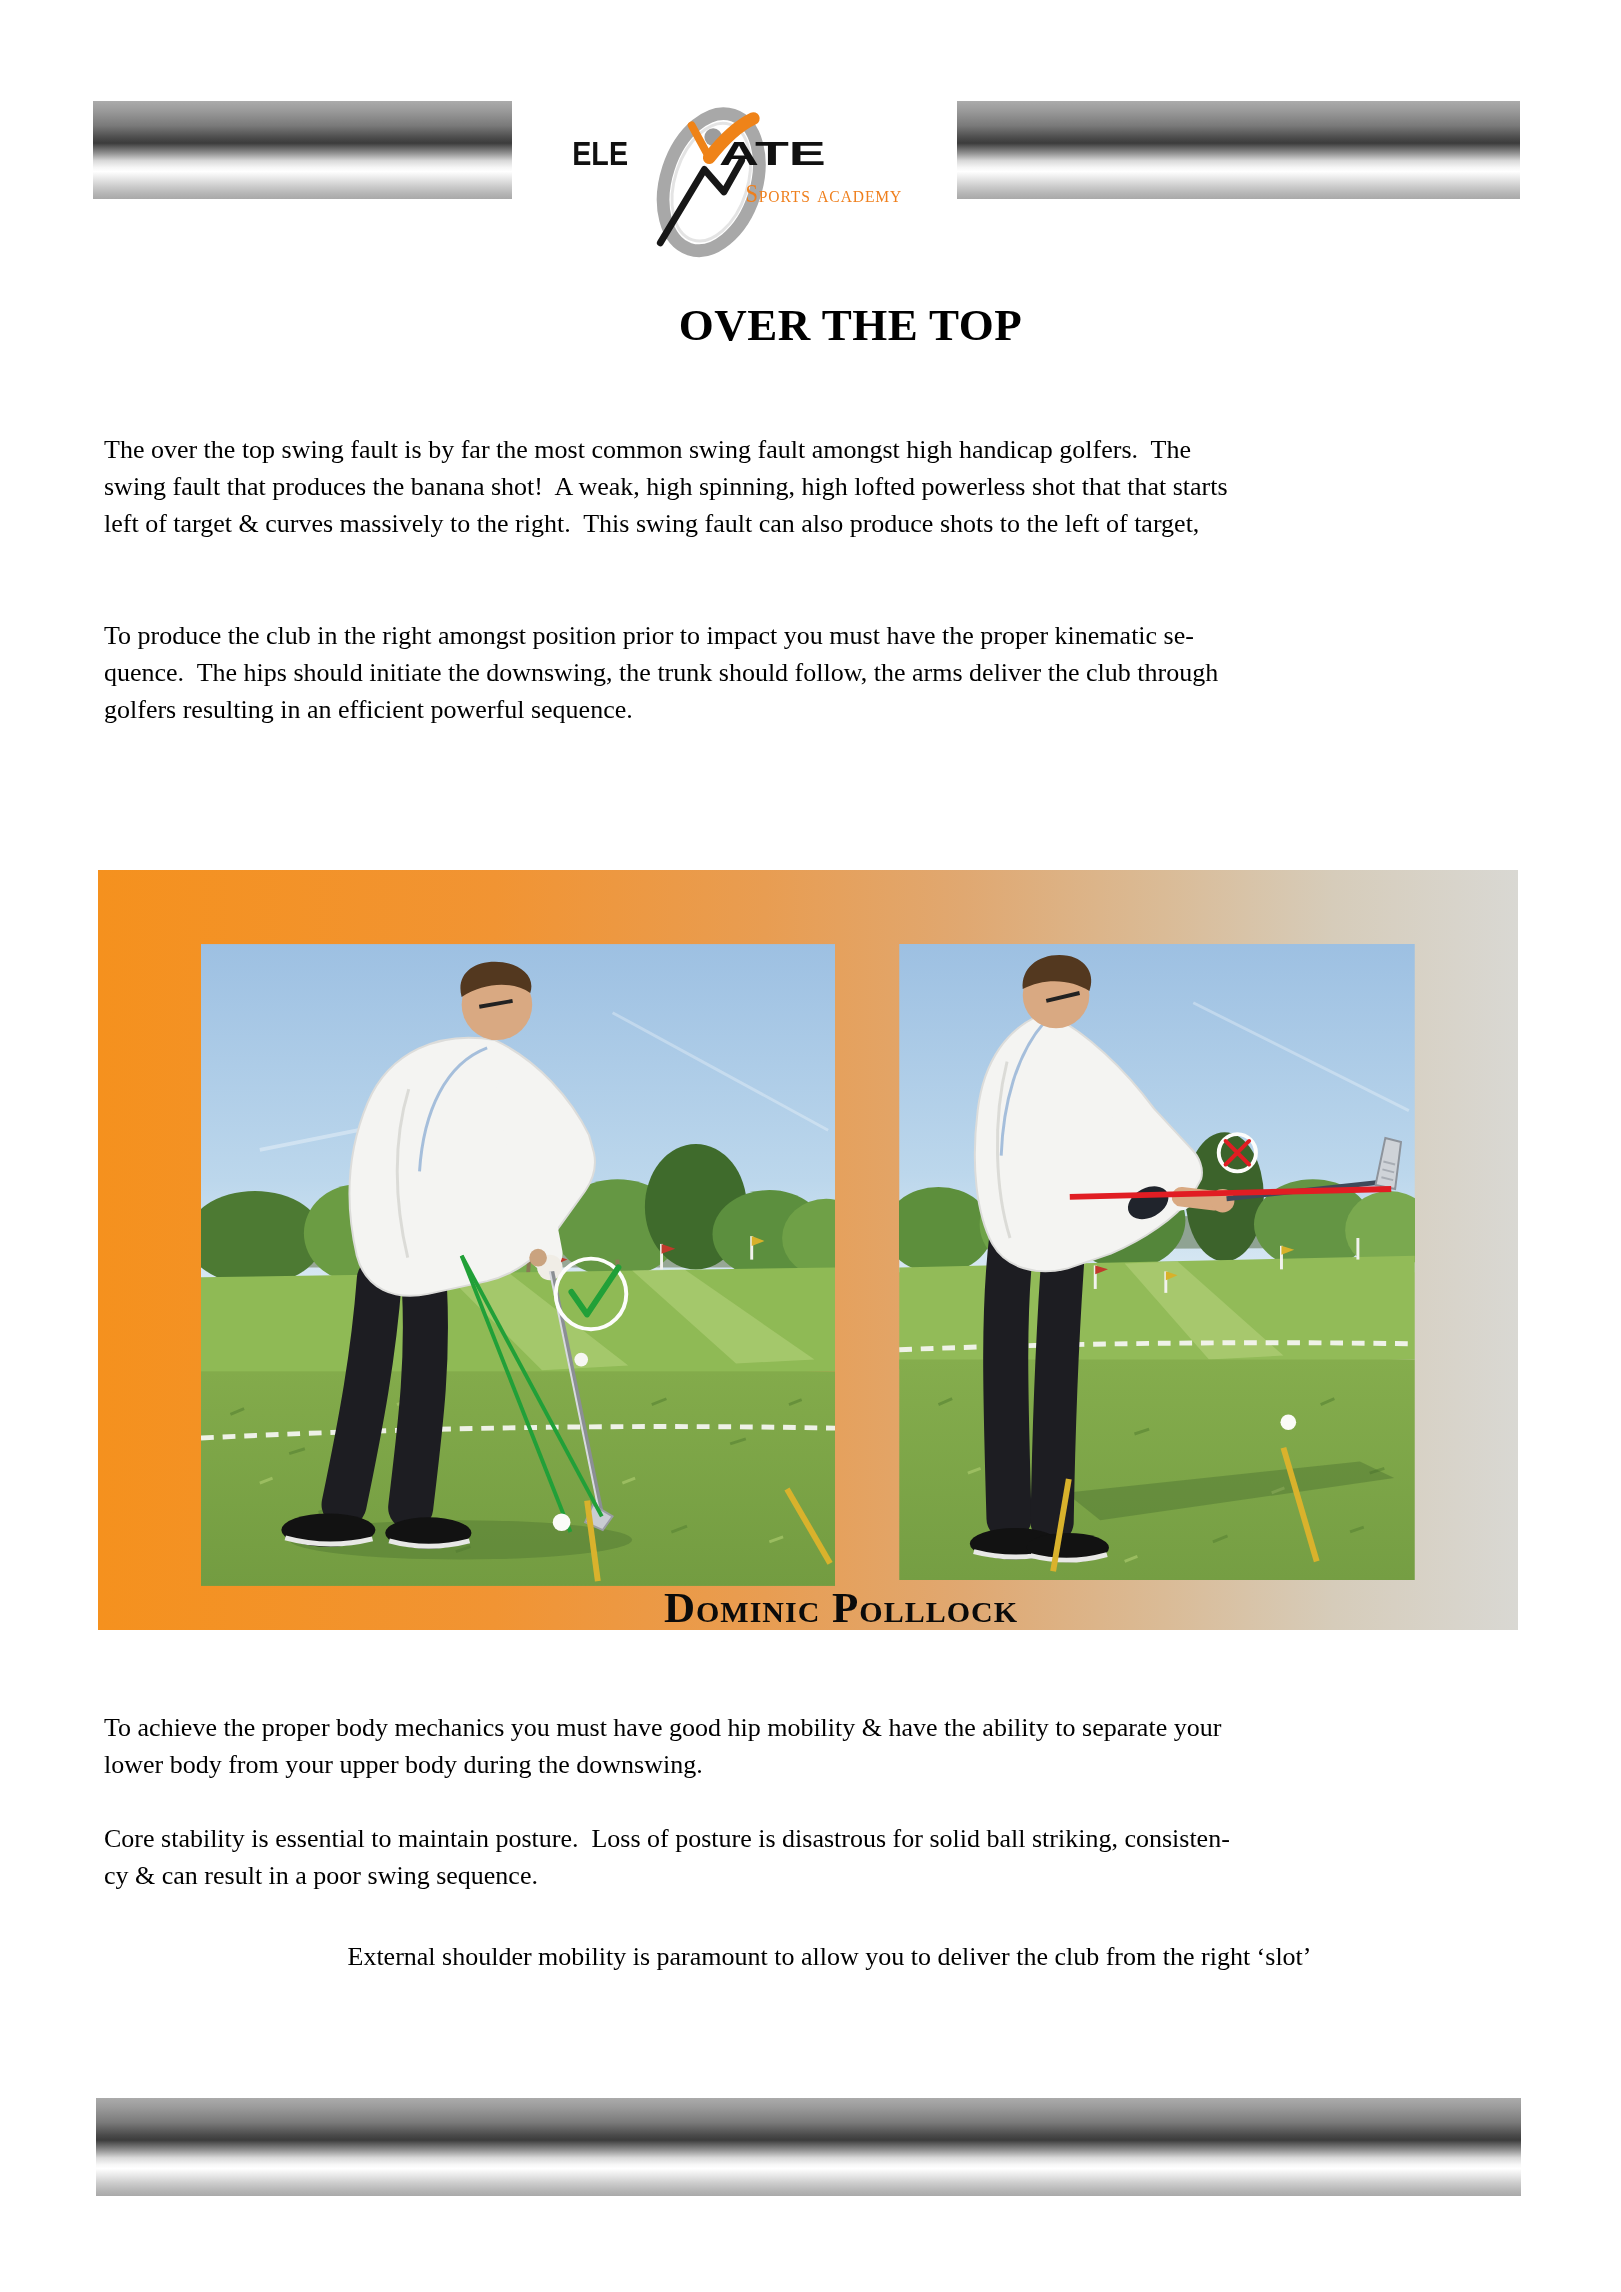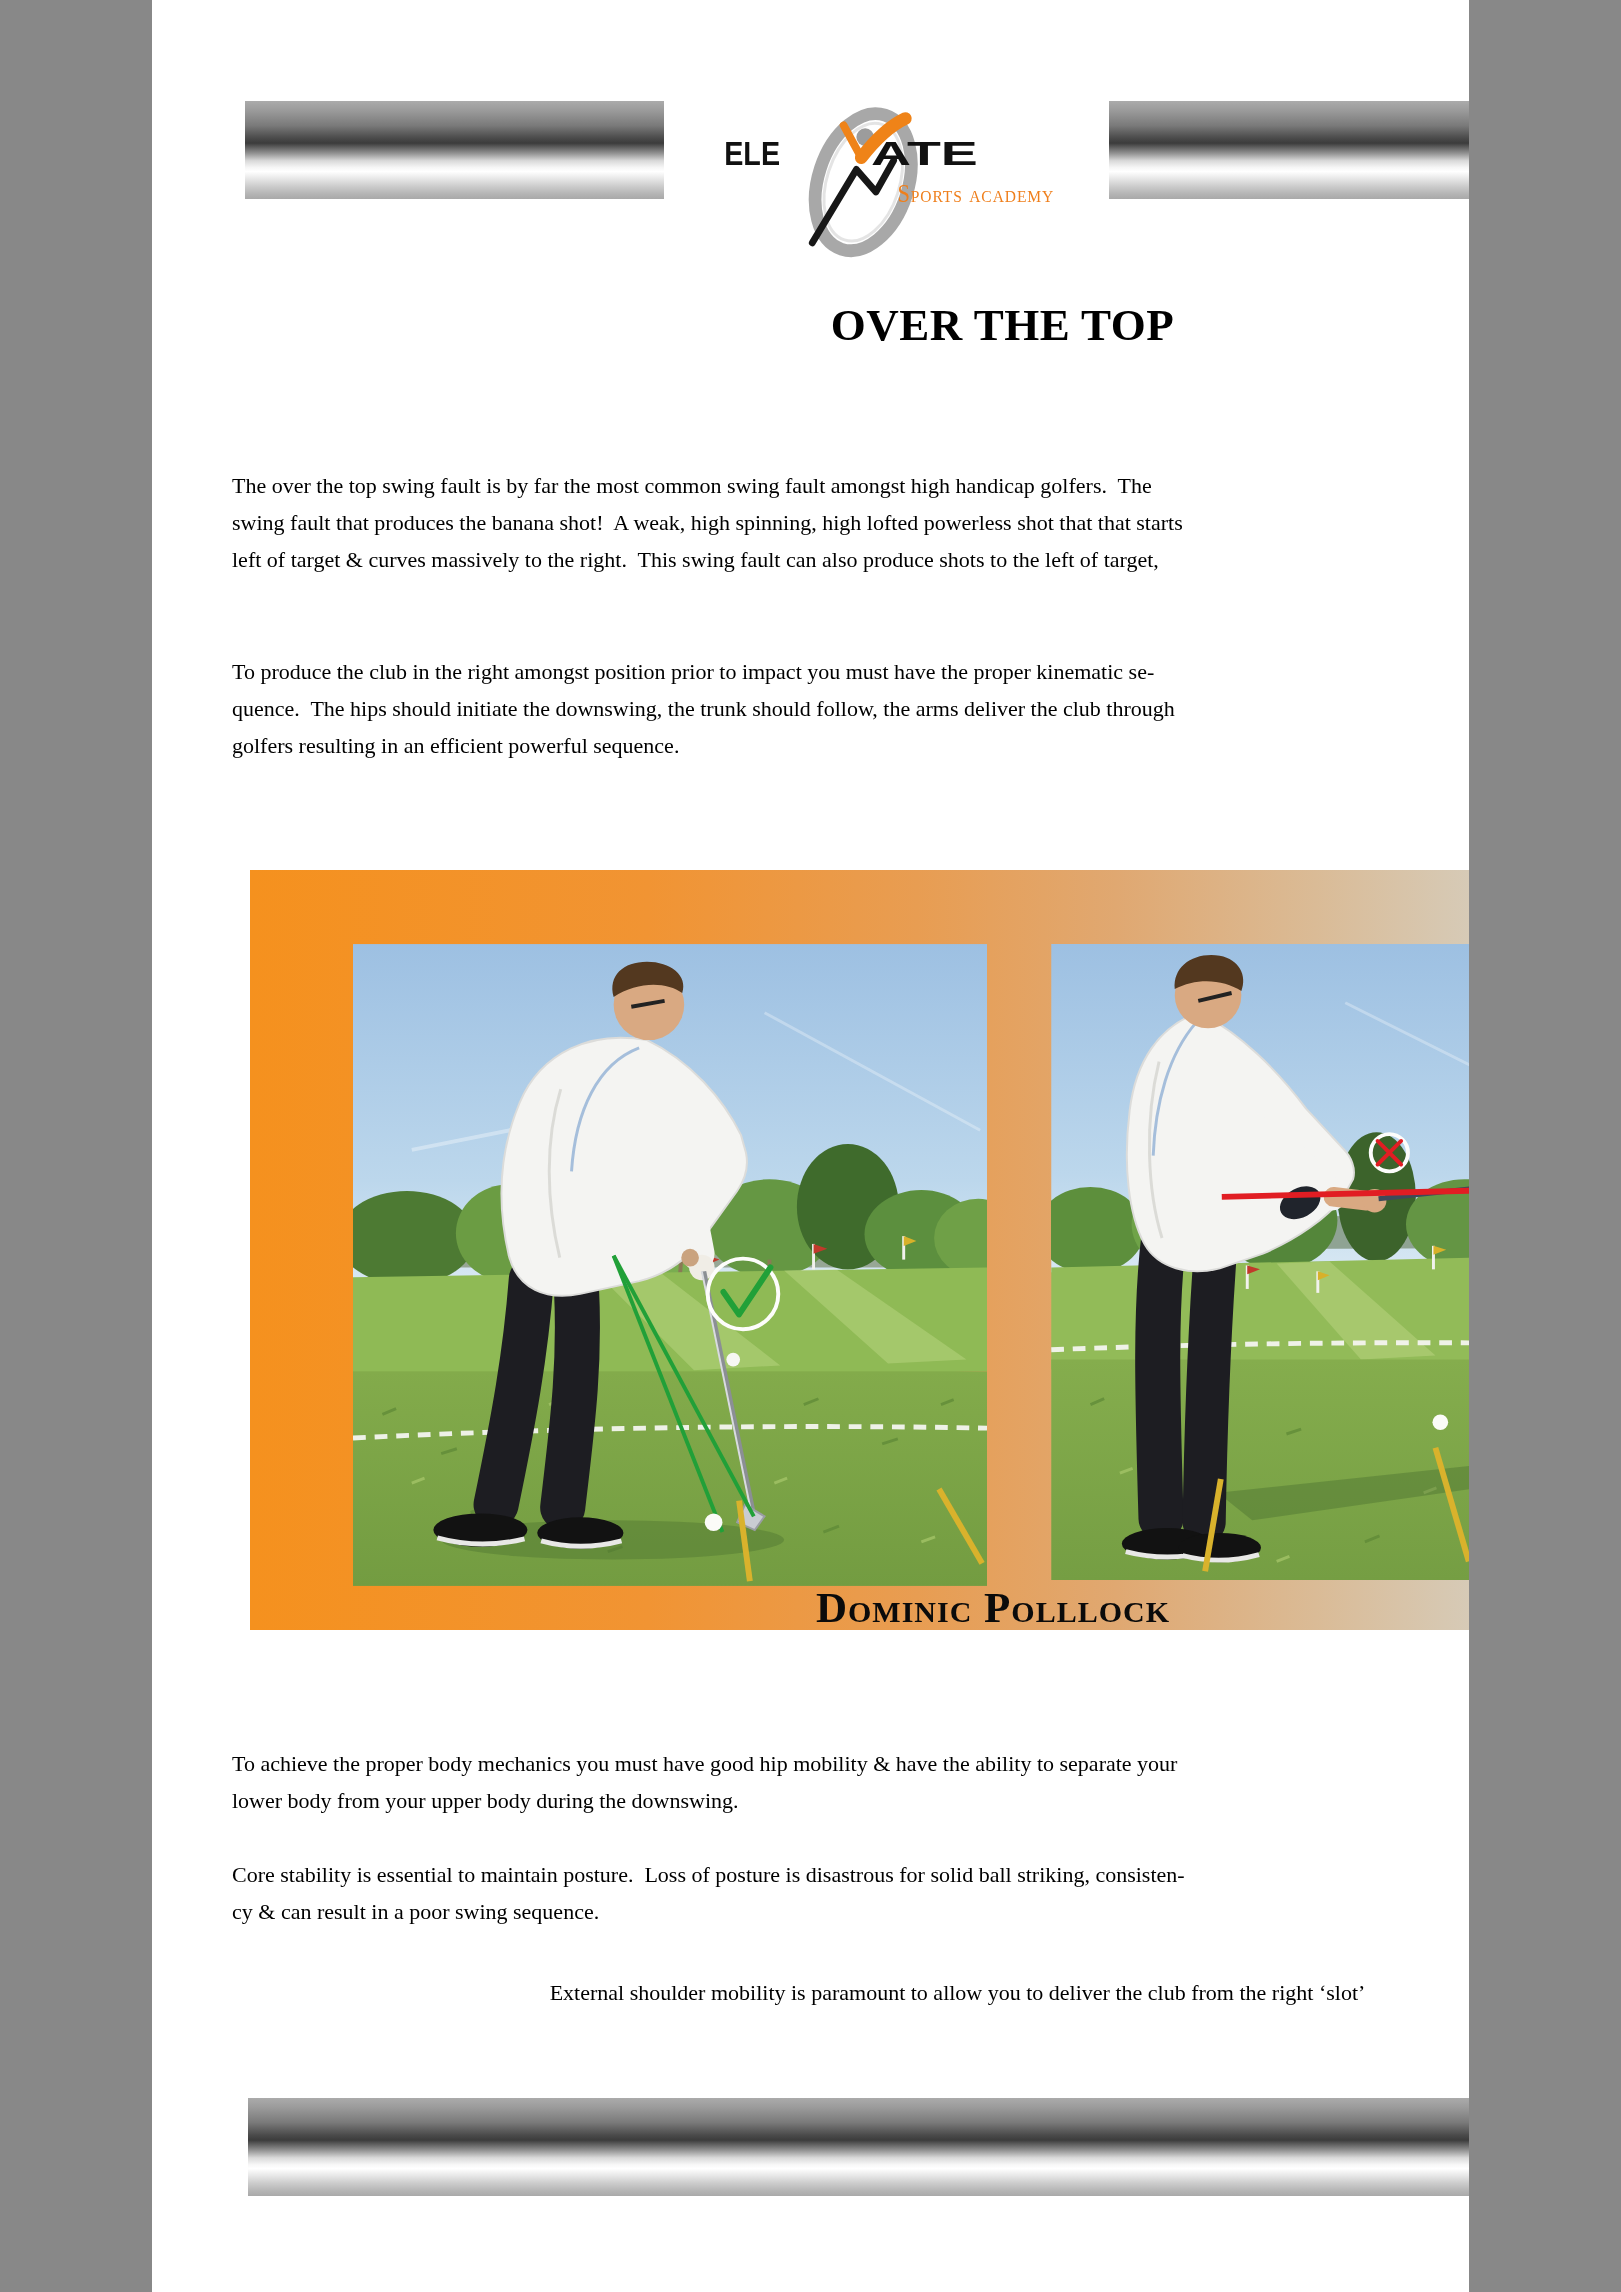--- a/index.html
+++ b/index.html
@@ -1,29 +1,29 @@
 <!DOCTYPE html>
 <html><head>
 <meta charset="utf-8">
 <style>
   html,body{margin:0;padding:0;background:#888;}
-  .page{position:relative;width:1317px;height:2293px;background:#ffffff;margin:0 auto;overflow:hidden;
+  .page{position:relative;width:1621px;height:2293px;background:#ffffff;margin:0 auto;overflow:hidden;
         font-family:"Liberation Serif", serif;color:#000;}
   .metal-bar{position:absolute;height:98px;
     background:linear-gradient(180deg,#ababab 0%,#9a9a9a 10%,#7a7a7a 25%,#4a4a4a 38%,#3c3c3c 43%,
       #8f8f8f 53%,#d9d9d9 61%,#f7f7f7 68%,#ffffff 72%,#e8e8e8 79%,#cccccc 87%,#b4b4b4 95%,#a9a9a9 100%);}
   #bar-left{left:93px;top:101px;width:419px;}
   #bar-right{left:957px;top:101px;width:563px;}
   #bar-footer{left:96px;top:2098px;width:1425px;}
   #logo{position:absolute;left:564px;top:96px;width:363px;height:186px;}
   .logo-word{font-family:"Liberation Sans",sans-serif;font-weight:bold;fill:#111;font-size:34px;}
   .logo-sub{font-family:"Liberation Serif",serif;font-variant:small-caps;fill:#ef7f1c;font-size:25px;letter-spacing:1px;}
   #page-title{position:absolute;left:0;top:303px;width:1621px;text-align:center;
     font-size:45px;font-weight:bold;line-height:45px;letter-spacing:0.5px;padding-left:40px;}
-  .para{position:absolute;left:80px;width:1451px;font-size:22px;line-height:37px;margin-top:36px;}
+  .para{position:absolute;left:104px;width:1451px;font-size:26px;line-height:37px;}
   .line{white-space:pre;}
   #para-1{top:431px;} #para-2{top:617px;} #para-3{top:1709px;} #para-4{top:1820px;} #para-5{top:1938px;text-align:center;}
   #photo-panel{position:absolute;left:98px;top:870px;width:1420px;height:760px;
     background:linear-gradient(90deg,#f5911e 0%,#f19433 28%,#e89d52 47%,#e0a871 61%,#dabb96 75%,#d6ccba 87%,#d9d8d3 100%);}
   .photo{position:absolute;top:74px;overflow:hidden;}
   #photo-left{left:103px;width:634px;height:642px;}
   #photo-right{left:801px;width:516px;height:636px;}
   #panel-caption{position:absolute;left:0;top:714px;width:100%;text-align:center;transform:translateX(33px);
     font-size:43px;line-height:47px;font-weight:bold;font-variant:small-caps;letter-spacing:1px;color:#0b0b0b;}
   svg{display:block;}

